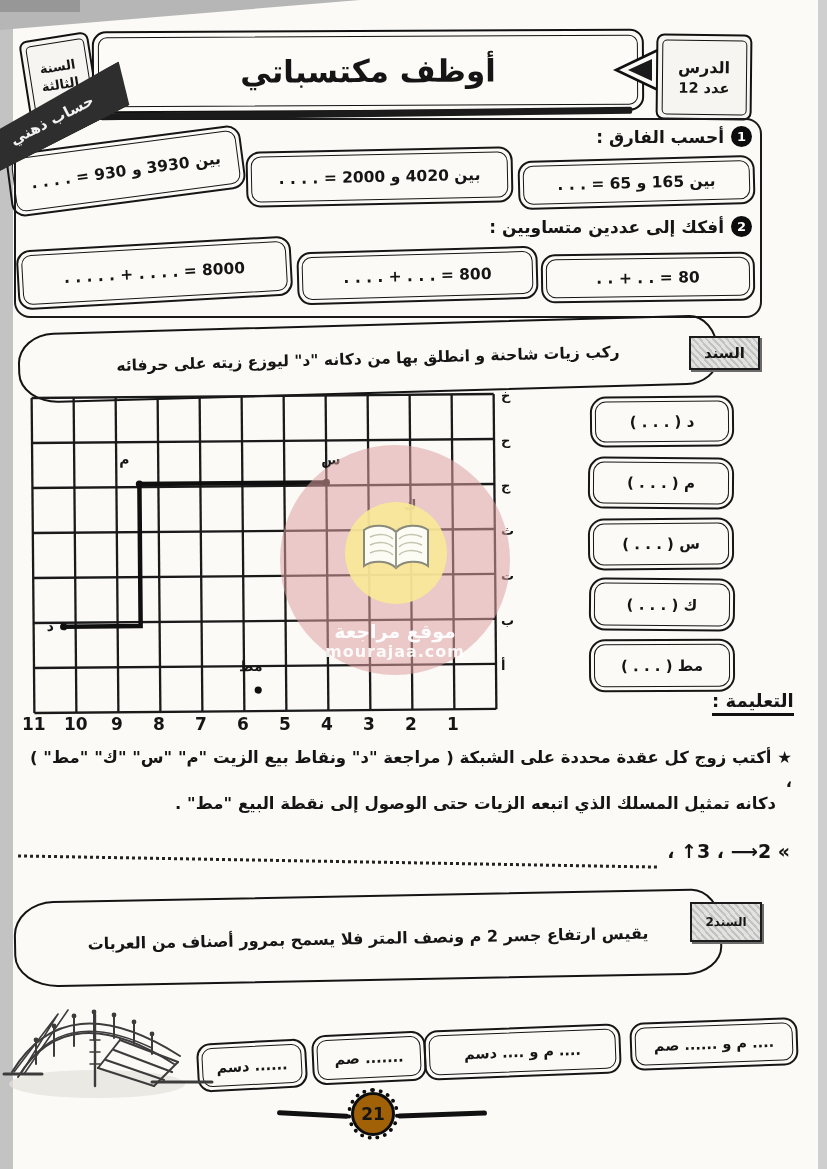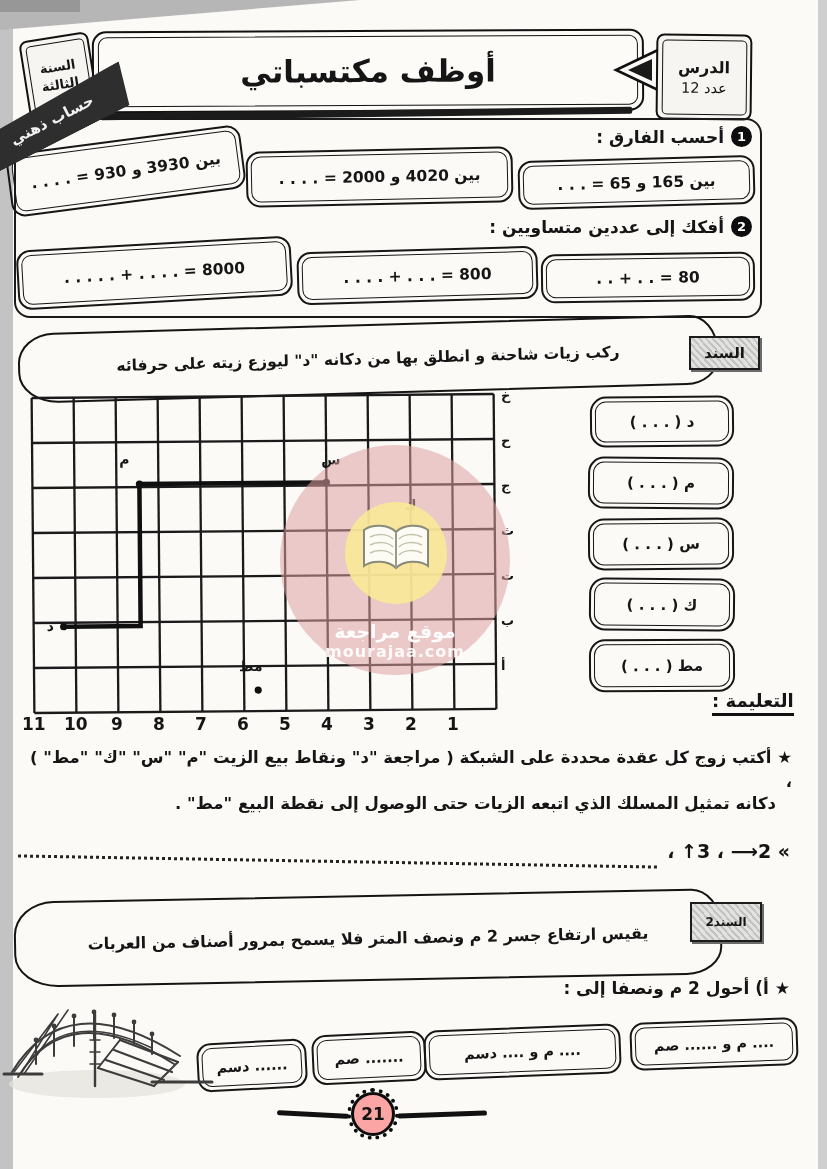--- a/index.html
+++ b/index.html
@@ -54,21 +54,21 @@
     <span style="font-weight:800;font-size:31px;direction:rtl;">أوظف مكتسباتي</span>
   </div>
 
   <svg class="abs z2" style="left:612px;top:48px;" width="48" height="44" viewBox="0 0 48 44">
     <polygon points="46,2 4,22 46,42" fill="#fbfaf6" stroke="#111" stroke-width="2.6"></polygon>
     <polygon points="40,11 16,22 40,33" fill="#1a1a1a"></polygon>
   </svg>
 
   <div class="smallbox" style="left:656px;top:34px;width:92px;height:82px;transform:rotate(0.6deg);">
     <span style="font-weight:800;font-size:16px;direction:rtl;">الدرس</span>
-    <span style="font-weight:400;font-size:14.5px;direction:rtl;margin-top:3px;">عدد 12</span>
+    <span style="font-weight:700;font-size:14.5px;direction:rtl;margin-top:3px;">عدد 12</span>
   </div>
 
   <div class="abs z2" style="left:14px;top:118px;width:744px;height:196px;border:2px solid #1a1a1a;border-radius:16px;"></div>
 
   <div class="exhead" style="left:430px;top:126px;width:322px;direction:rtl;">
     <span class="numcircle">1</span>
     <span>أحسب الفارق :</span>
   </div>
 
   <div class="pill" style="left:518px;top:158px;width:233px;height:45px;transform:rotate(-1.5deg);">
@@ -211,21 +211,20 @@
     <span style="font-weight:800;font-size:19px;white-space:nowrap;">، ↑3 ، ⟶2 «</span>
   </div>
 
   <div class="slabel" style="left:690px;top:902px;width:68px;height:36px;font-size:12px;justify-content:center;">
     <span dir="rtl">السند2</span>
   </div>
   <div class="wavybox" style="left:14px;top:895px;width:672px;height:74px;transform:rotate(-1.1deg);border-radius:40px 30px 36px 44px / 34px 38px 28px 32px;">
     <span dir="rtl" style="font-size:16px;text-align:center;">يقيس ارتفاع جسر 2 م ونصف المتر فلا يسمح بمرور أصناف من العربات</span>
   </div>
 
-  <div class="instr" style="left:380px;top:976px;width:410px;font-size:17px;">★ أ) أحول 2 م ونصفا إلى :</div>
 
   <div class="pill" style="left:630px;top:1020px;width:164px;height:44px;transform:rotate(-2deg);">
     <span dir="rtl" style="font-size:14.5px;">.... م و ...... صم</span>
   </div>
   <div class="pill" style="left:424px;top:1027px;width:193px;height:46px;transform:rotate(-2.2deg);">
     <span dir="rtl" style="font-size:14.5px;">.... م و .... دسم</span>
   </div>
   <div class="pill" style="left:312px;top:1033px;width:110px;height:46px;transform:rotate(-2.6deg);">
     <span dir="rtl" style="font-size:14.5px;">....... صم</span>
   </div>
@@ -253,19 +252,19 @@
         <circle cx="72" cy="36" r="2.4"></circle>
         <circle cx="92" cy="32" r="2.4"></circle>
         <circle cx="112" cy="35" r="2.4"></circle>
         <circle cx="132" cy="42" r="2.4"></circle>
         <circle cx="150" cy="54" r="2.4"></circle>
     </g>
   </svg>
 
   <div class="abs z2" style="left:252px;top:1092px;width:260px;height:44px;display:flex;align-items:center;justify-content:center;direction:ltr;">
     <div style="width:72px;height:5px;background:#111;border-radius:3px;transform:rotate(3deg);margin-right:2px;"></div>
-    <div style="width:38px;height:38px;border-radius:50%;border:3px solid #0d0d0d;outline:4px dotted #0d0d0d;outline-offset:0px;background:#fca5a5;display:flex;align-items:center;justify-content:center;flex:none;">
+    <div style="width:38px;height:38px;border-radius:50%;border:3px solid #0d0d0d;outline:4px dotted #0d0d0d;outline-offset:0px;background:#a16207;display:flex;align-items:center;justify-content:center;flex:none;">
       <span style="font-weight:800;font-size:17px;">21</span>
     </div>
     <div style="width:90px;height:5px;background:#111;border-radius:3px;transform:rotate(-2deg);margin-left:2px;"></div>
   </div>
 
 </div>
 
 </body></html>

